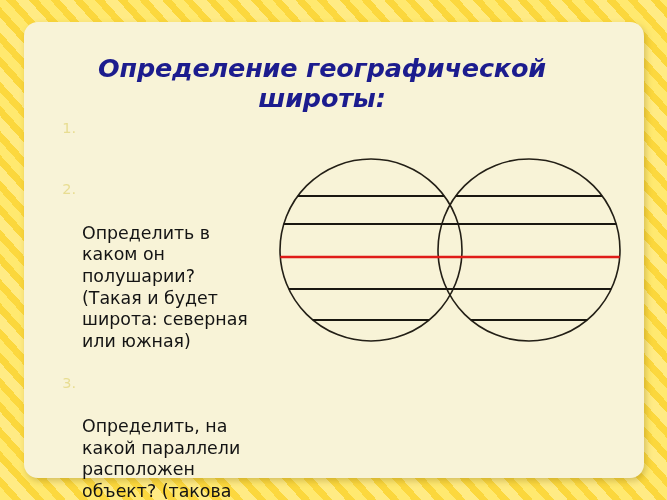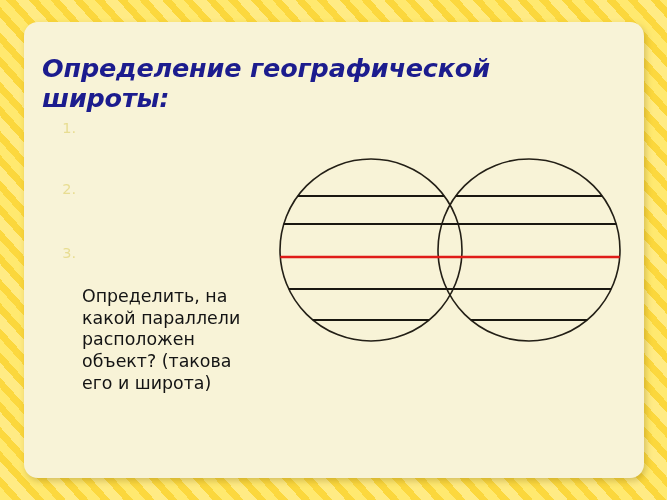--- a/index.html
+++ b/index.html
@@ -49,20 +49,21 @@
     top: 32px;
     width: 560px;
     color: #1c1c8e;
     font-family: "DejaVu Sans", sans-serif;
     font-weight: bold;
     font-style: italic;
     font-size: 25.5px;
     line-height: 1.17;
     letter-spacing: -0.2px;
     white-space: pre-line;
+    text-align: center;
   }
 
   #steps {
     position: absolute;
     left: 22px;
     top: 96px;
     width: 252px;
   }
 
   .step {
@@ -114,20 +115,26 @@
 широты:</div>
 
     <div id="steps">
 
       <div class="step s1">
         <span class="step-num">1.</span>
       </div>
 
       <div class="step s2">
         <span class="step-num">2.</span>
+        <span class="step-text">Определить в
+каком он
+полушарии?
+(Такая и будет
+широта: северная
+или южная)</span>
       </div>
 
       <div class="step s3">
         <span class="step-num">3.</span>
         <span class="step-text">Определить, на
 какой параллели
 расположен
 объект? (такова
 его и широта)</span>
       </div>

